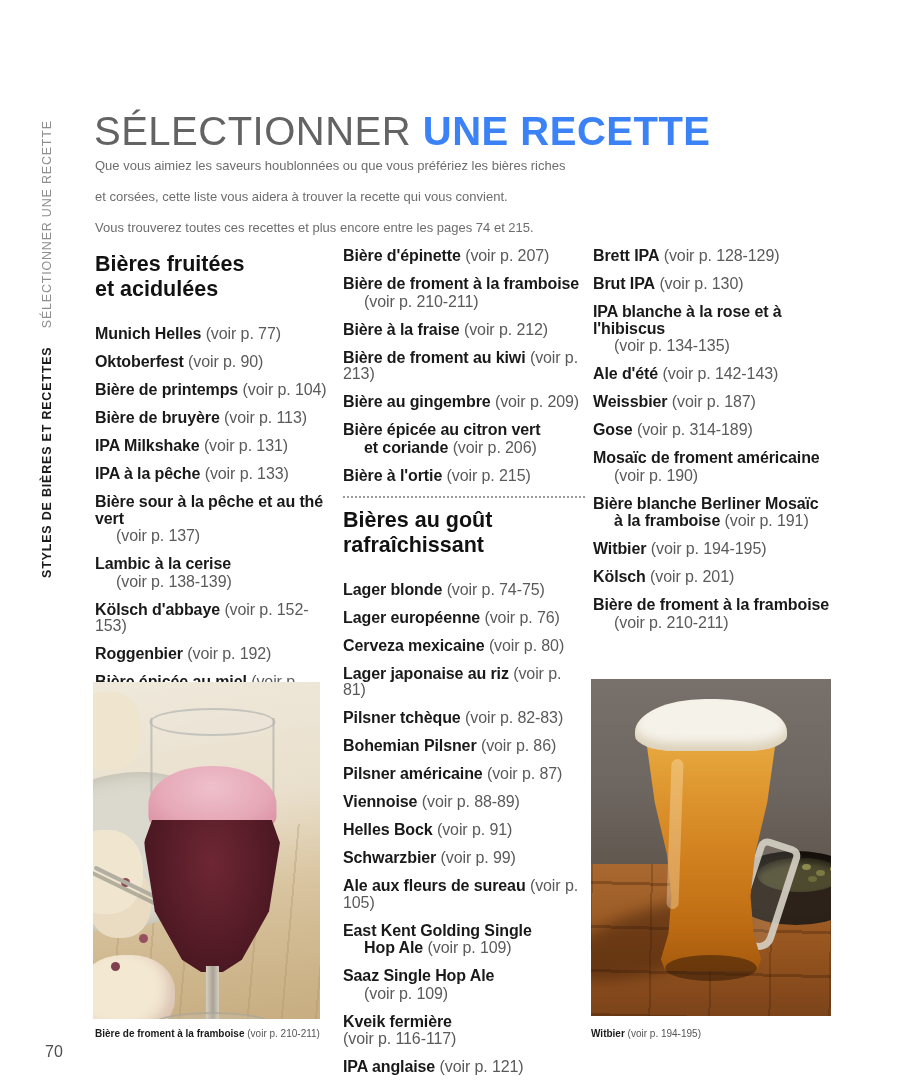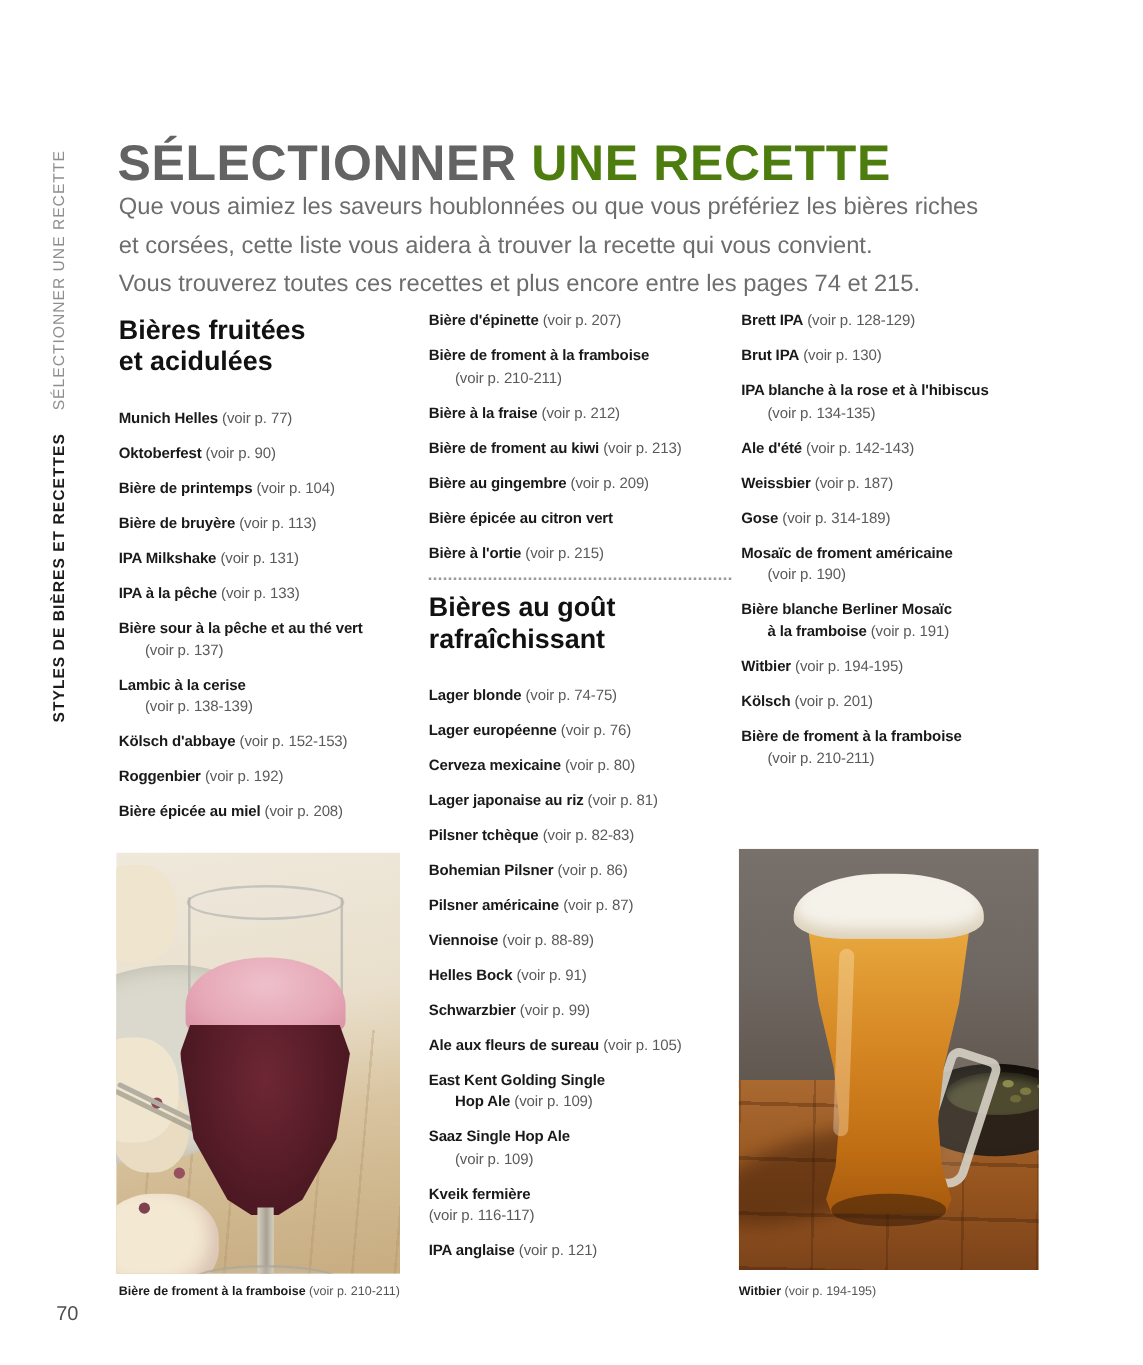--- a/index.html
+++ b/index.html
@@ -7,34 +7,34 @@
         font-family:"Liberation Sans", sans-serif;}
 
   
   #sidebar-text{position:absolute;left:40px;top:578px;transform:rotate(-90deg);
     transform-origin:0 0;white-space:nowrap;font-size:12.5px;letter-spacing:.8px;}
   #sidebar-text .sb-bold{font-weight:bold;color:#1b1b1b;}
   #sidebar-text .sb-light{color:#8e8e8e;margin-left:14px;}
 
   
   #title{position:absolute;left:94px;top:82px;font-size:40px;letter-spacing:.5px;white-space:nowrap;}
-  #title .t-light{font-weight:700;color:#636363;}
-  #title .t-bold{font-weight:700;color:#4d7c0f;}
-
-  
-  #intro{position:absolute;left:95px;top:150px;font-size:19px;line-height:31px;color:#6d6d6d;}
+  #title .t-light{font-weight:400;color:#636363;}
+  #title .t-bold{font-weight:700;color:#3b82f6;}
+
+  
+  #intro{position:absolute;left:95px;top:150px;font-size:13px;line-height:31px;color:#6d6d6d;}
 
   
   .column{position:absolute;top:248px;}
   #col-0{left:95px;width:240px;}
   #col-1{left:343px;width:242px;}
   #col-2{left:593px;width:258px;}
   .column h3{margin:4px 0 24px 0;font-size:21.5px;line-height:25px;color:#111;font-weight:bold;}
   #col-1 h3{margin:8px 0 24px 0;}
-  .entry{margin-bottom:11.5px;font-size:12px;line-height:16.5px;letter-spacing:-.1px;}
+  .entry{margin-bottom:11.5px;font-size:16px;line-height:16.5px;letter-spacing:-.1px;}
   .entry .nm{font-weight:bold;color:#191919;}
   .entry .ref{font-weight:normal;color:#5a5a5a;}
   .entry .l2{margin-top:1px;}
   .entry .l2.ind{padding-left:21px;}
   .divider{border-top:2px dotted #9a9a9a;height:0;margin:8px 0 10px 0;}
 
   
   .photo{position:absolute;overflow:hidden;}
   #photo-left{left:93px;top:682px;width:227px;height:337px;}
   #photo-right{left:591px;top:679px;width:240px;height:337px;}
@@ -182,20 +182,21 @@
         <div class="l1"><span class="nm">Bière à la fraise</span> <span class="ref">(voir p. 212)</span></div>
       </div>
       <div class="entry">
         <div class="l1"><span class="nm">Bière de froment au kiwi</span> <span class="ref">(voir p. 213)</span></div>
       </div>
       <div class="entry">
         <div class="l1"><span class="nm">Bière au gingembre</span> <span class="ref">(voir p. 209)</span></div>
       </div>
       <div class="entry">
         <div class="l1"><span class="nm">Bière épicée au citron vert</span></div>
+        <div class="l2 ind"><span class="nm">et coriande</span> <span class="ref">(voir p. 206)</span></div>
       </div>
       <div class="entry">
         <div class="l1"><span class="nm">Bière à l'ortie</span> <span class="ref">(voir p. 215)</span></div>
       </div>
       <div class="divider"></div>
       <h3>Bières au goût<br>rafraîchissant</h3>
       <div class="entry">
         <div class="l1"><span class="nm">Lager blonde</span> <span class="ref">(voir p. 74-75)</span></div>
       </div>
       <div class="entry">

